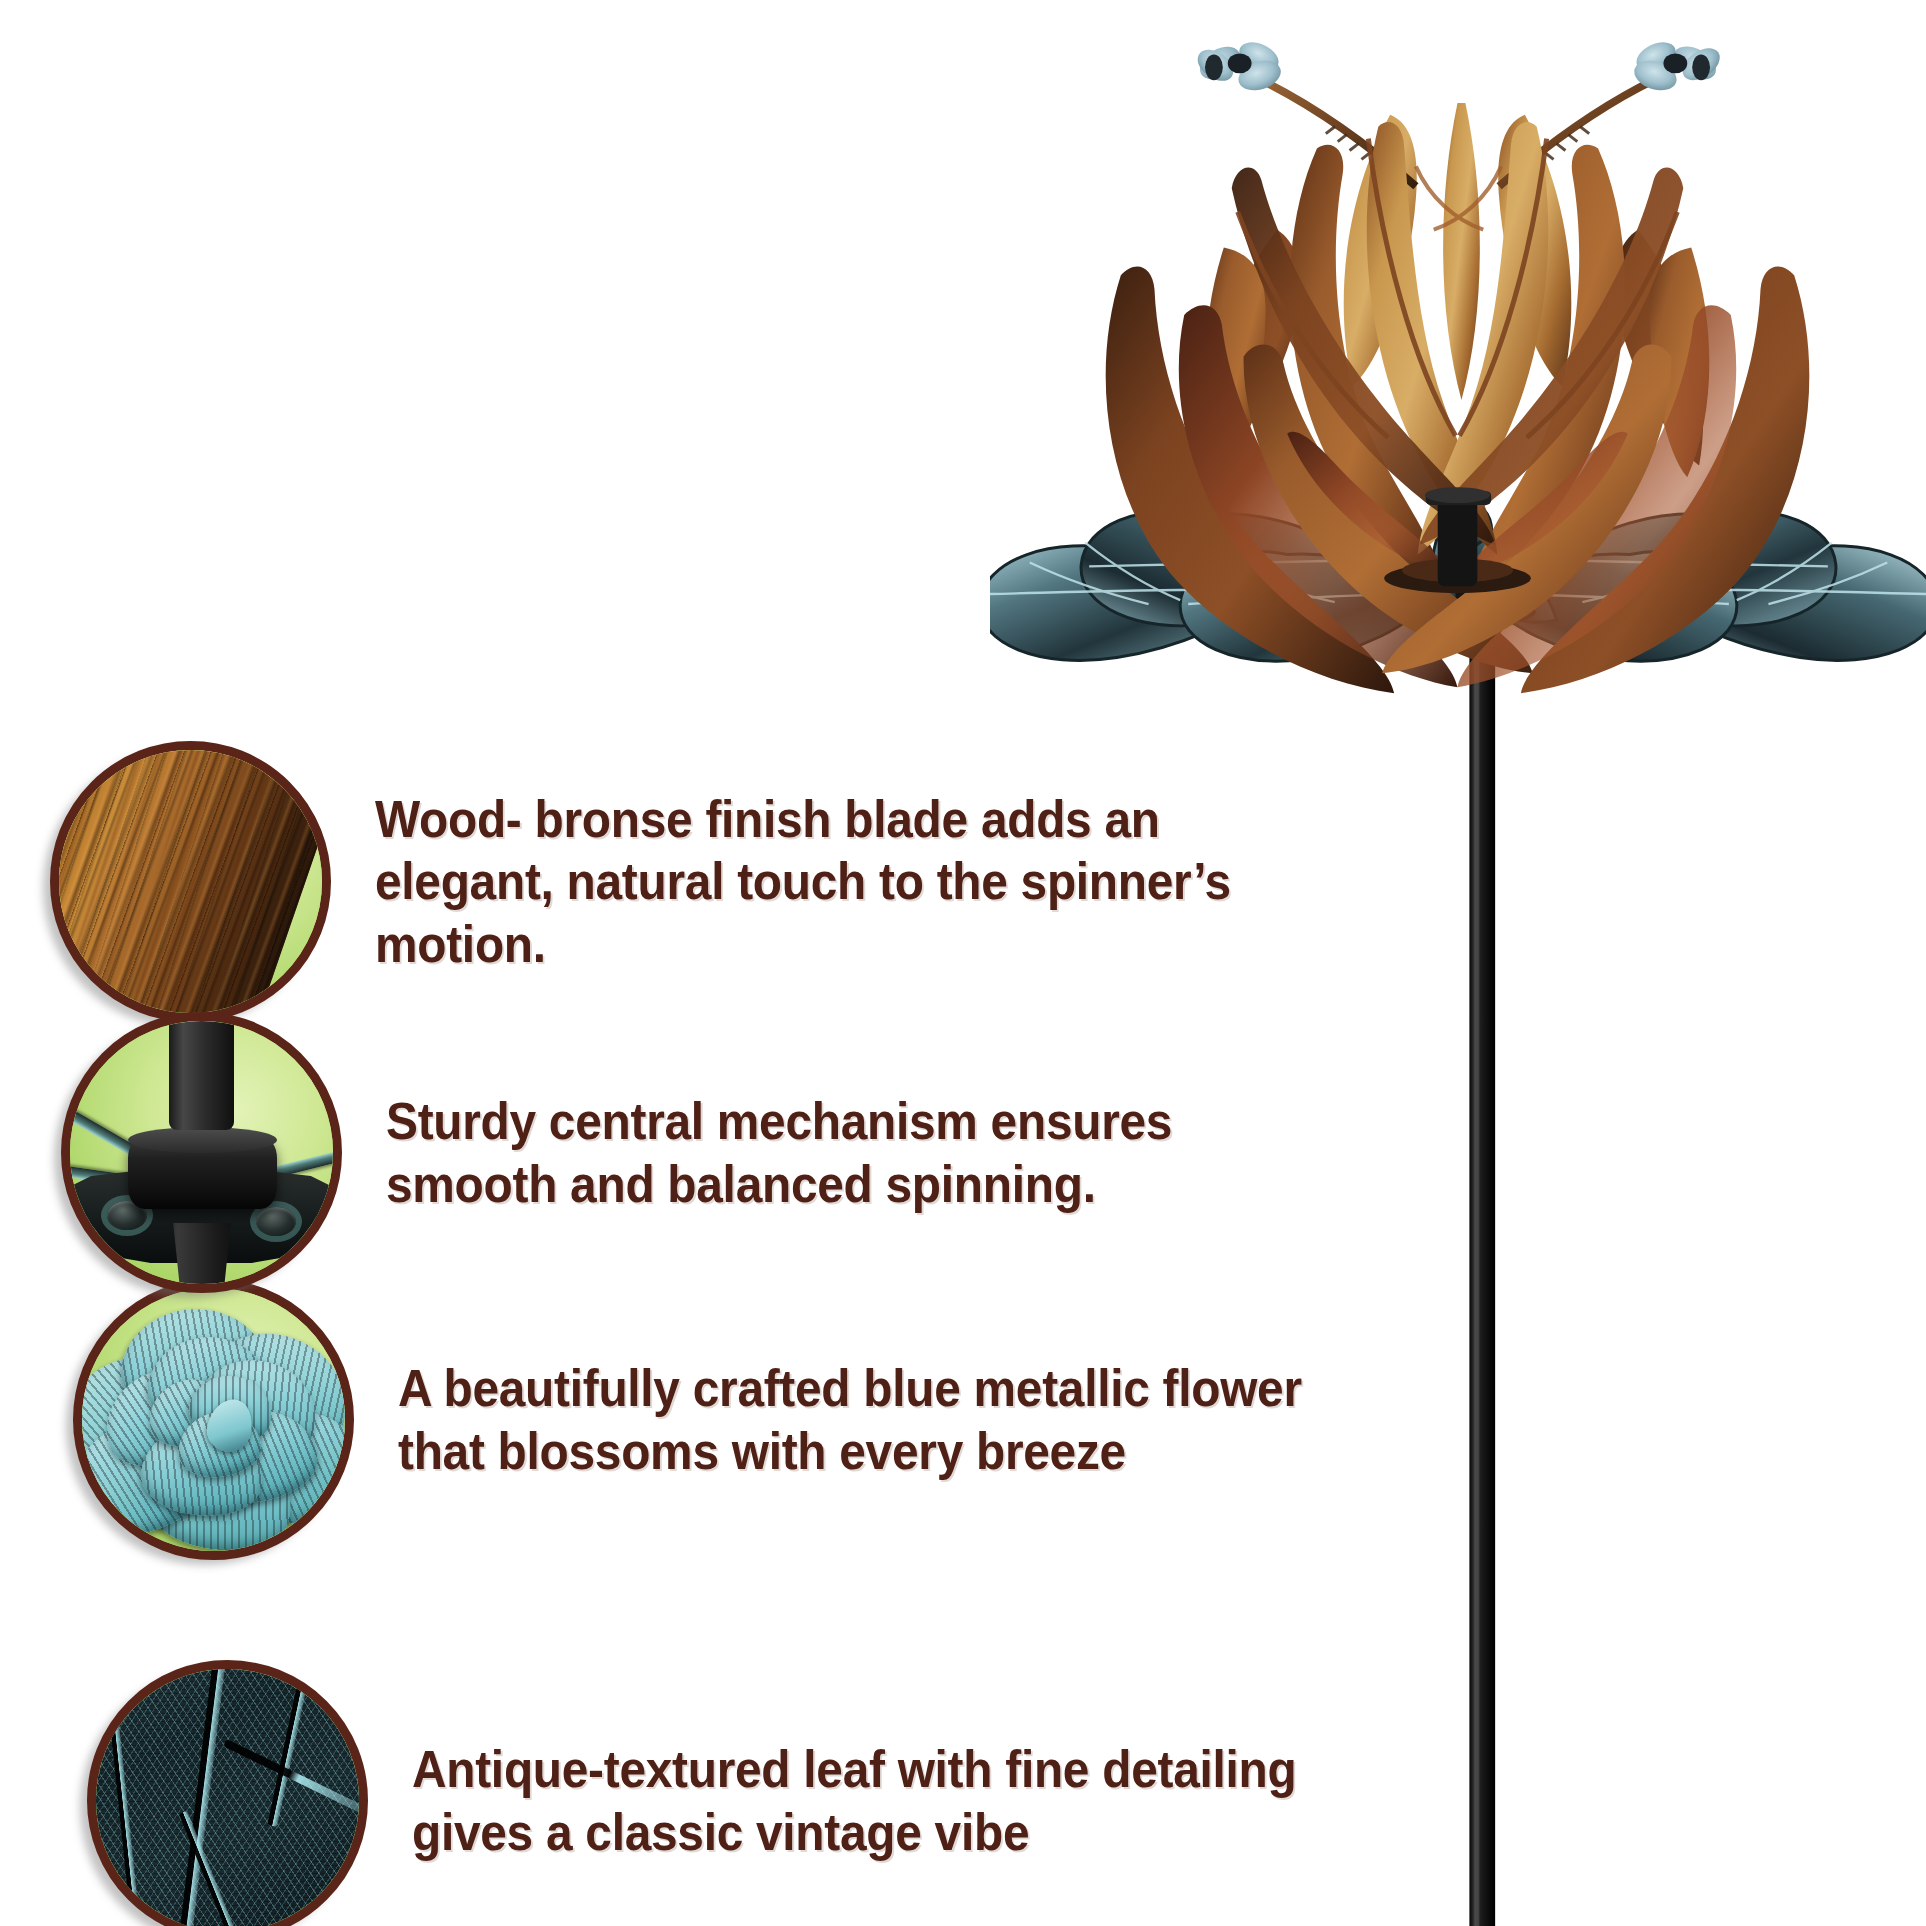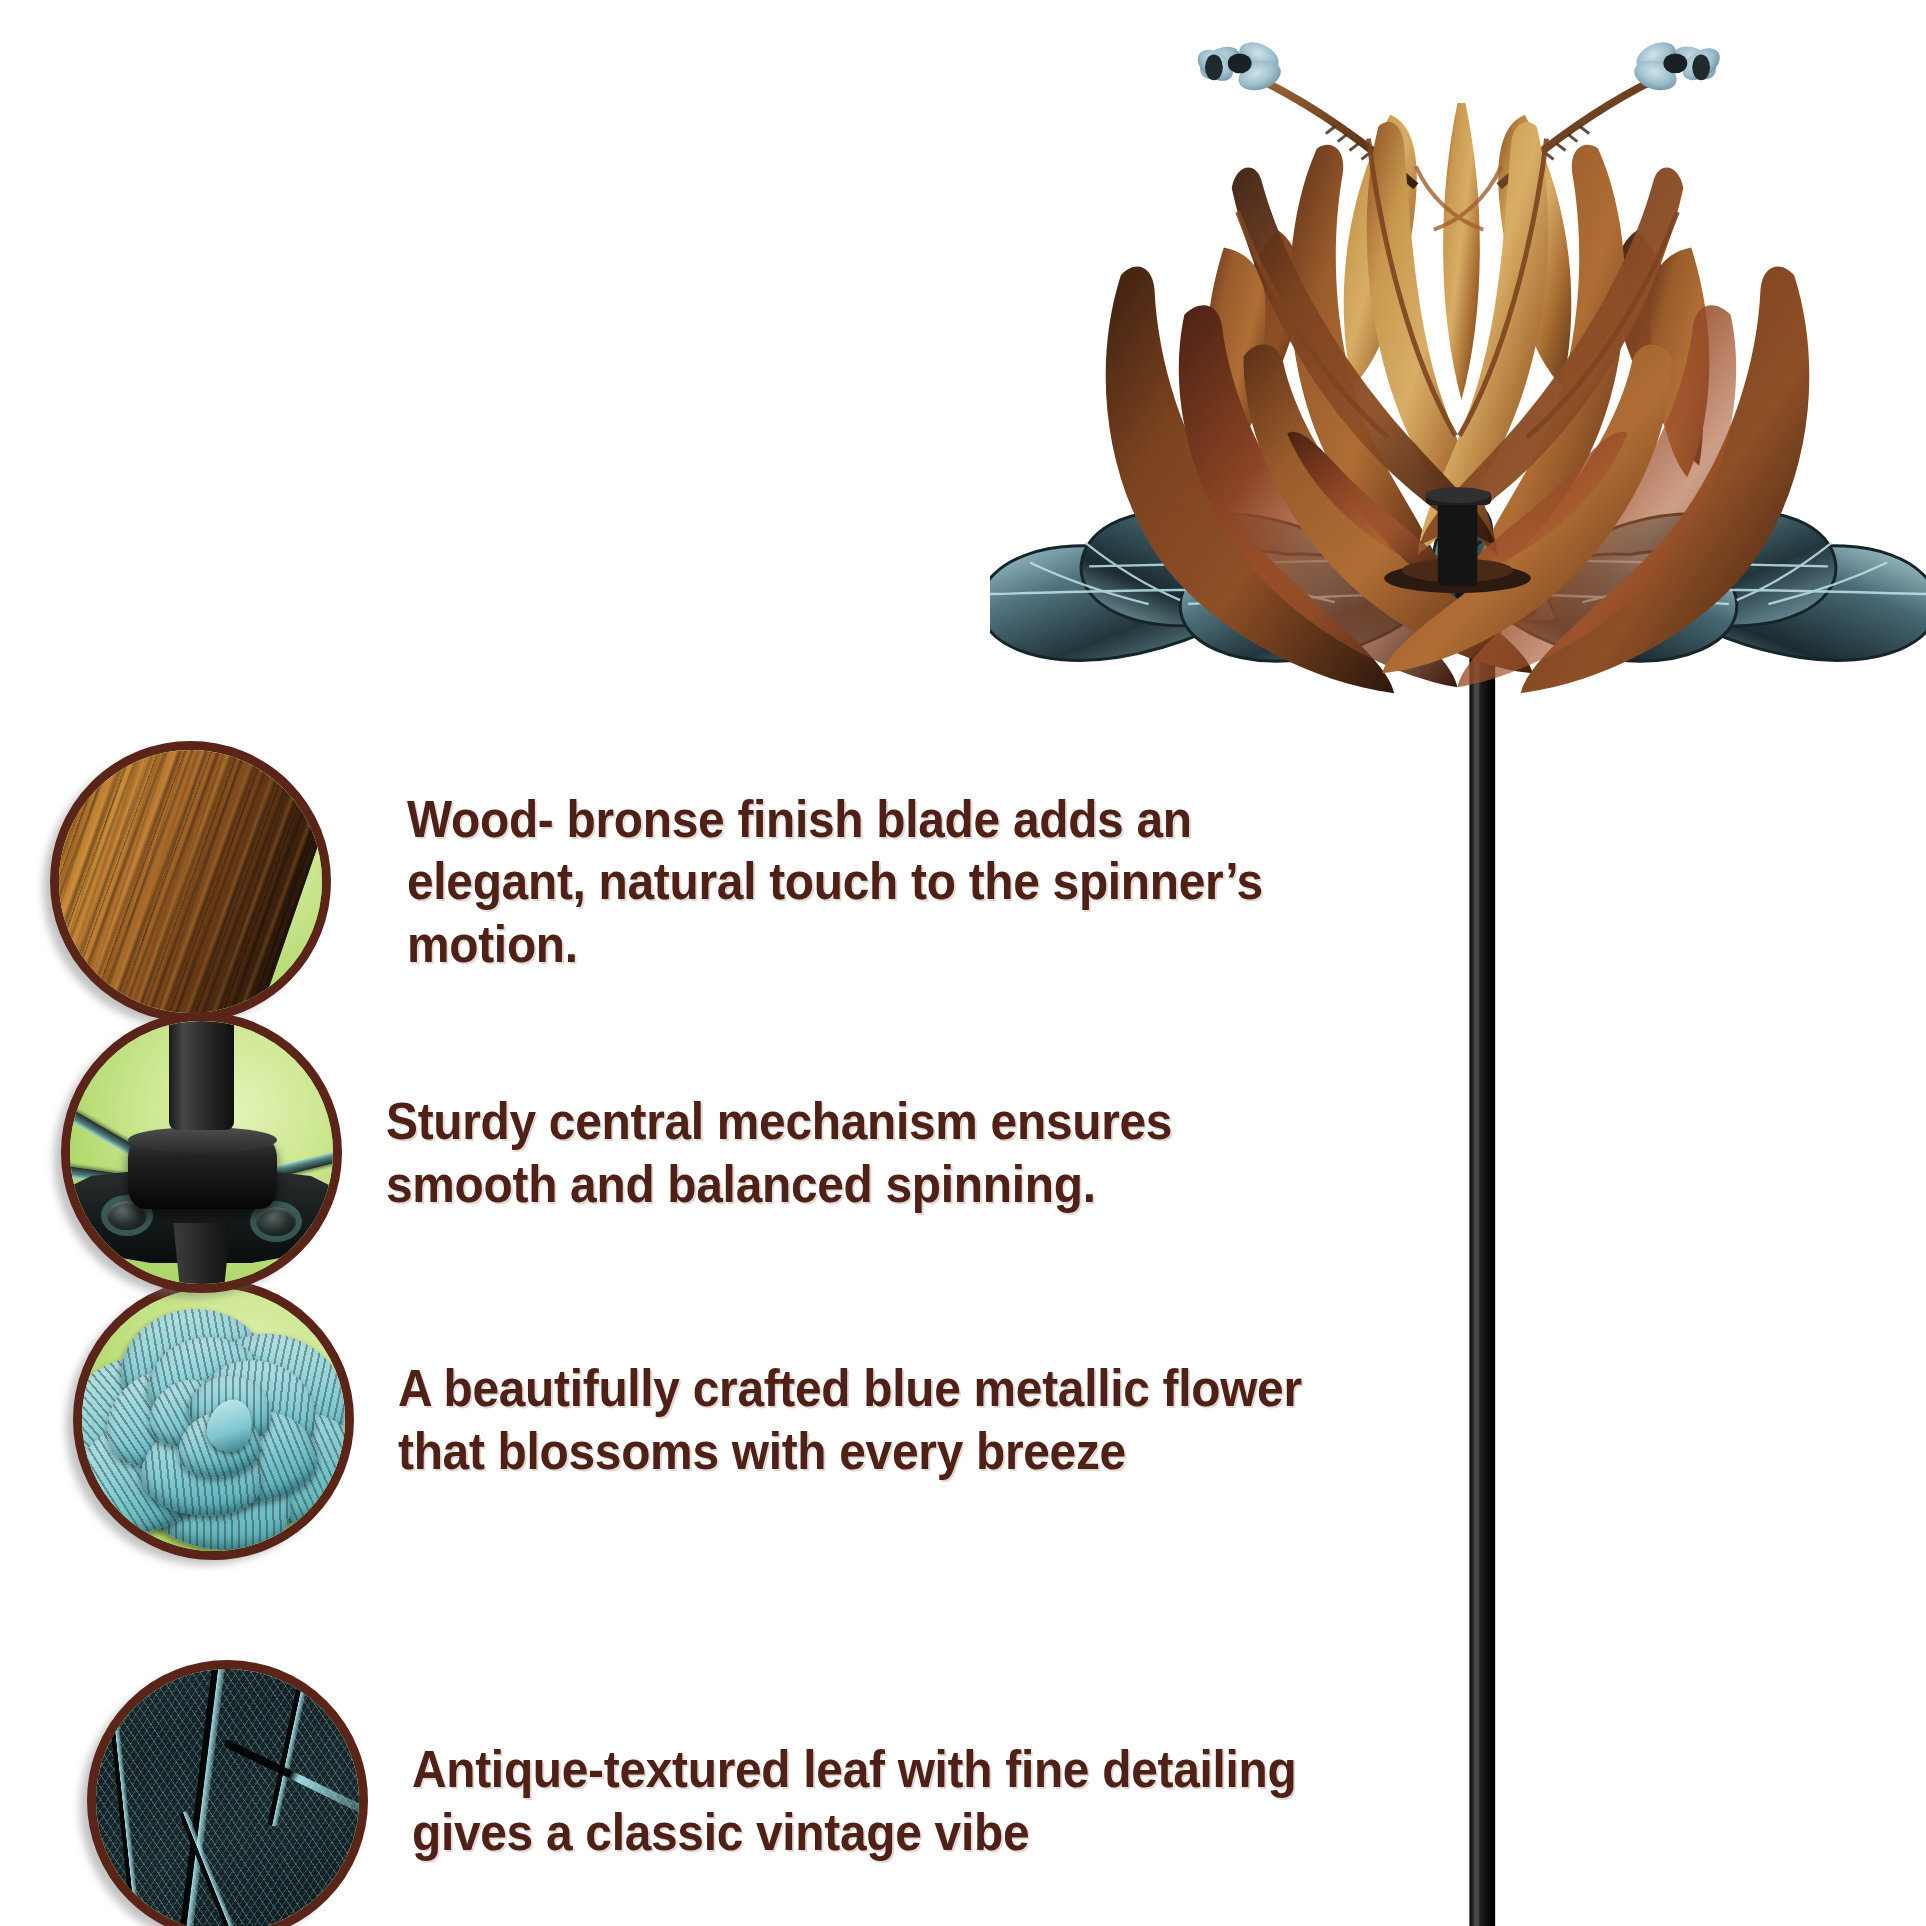--- a/index.html
+++ b/index.html
@@ -24,21 +24,21 @@
     width: 937px;
     height: 1927px;
   }
 
   
   .feature-row {
     position: absolute;
     display: flex;
     align-items: center;
   }
-  .feature-row.r0 { left: 50px;  top: 741px; gap: 32px;  }
+  .feature-row.r0 { left: 50px;  top: 741px;  }
   .feature-row.r1 { left: 61px;  top: 1012px; }
   .feature-row.r2 { left: 73px;  top: 1279px; }
   .feature-row.r3 { left: 87px;  top: 1660px; }
 
   .bubble {
     position: relative;
     width: 281px;
     height: 281px;
     flex: 0 0 281px;
     border-radius: 50%;

